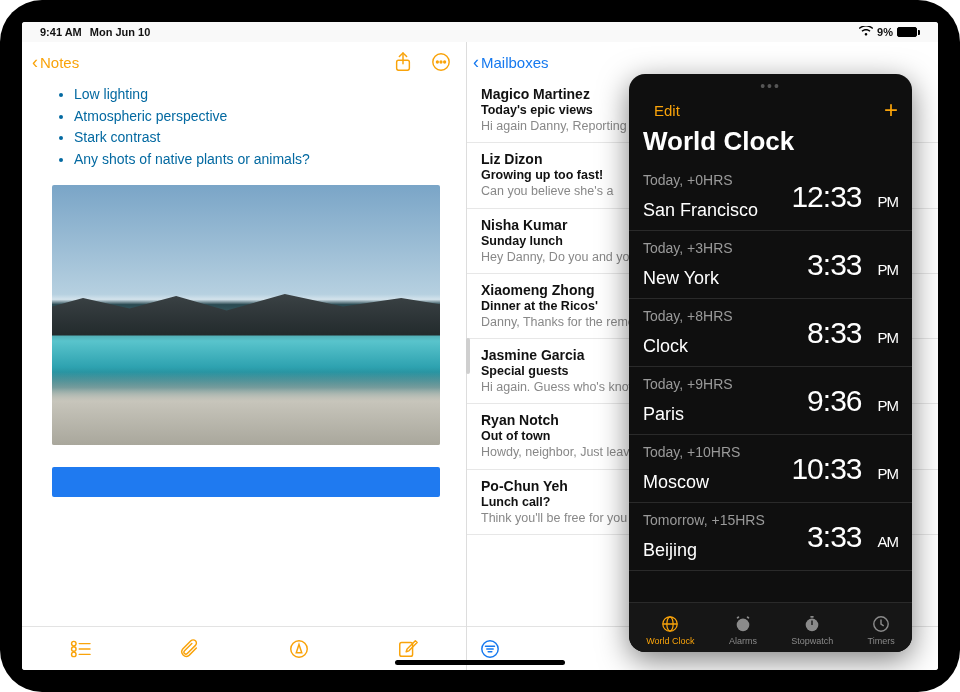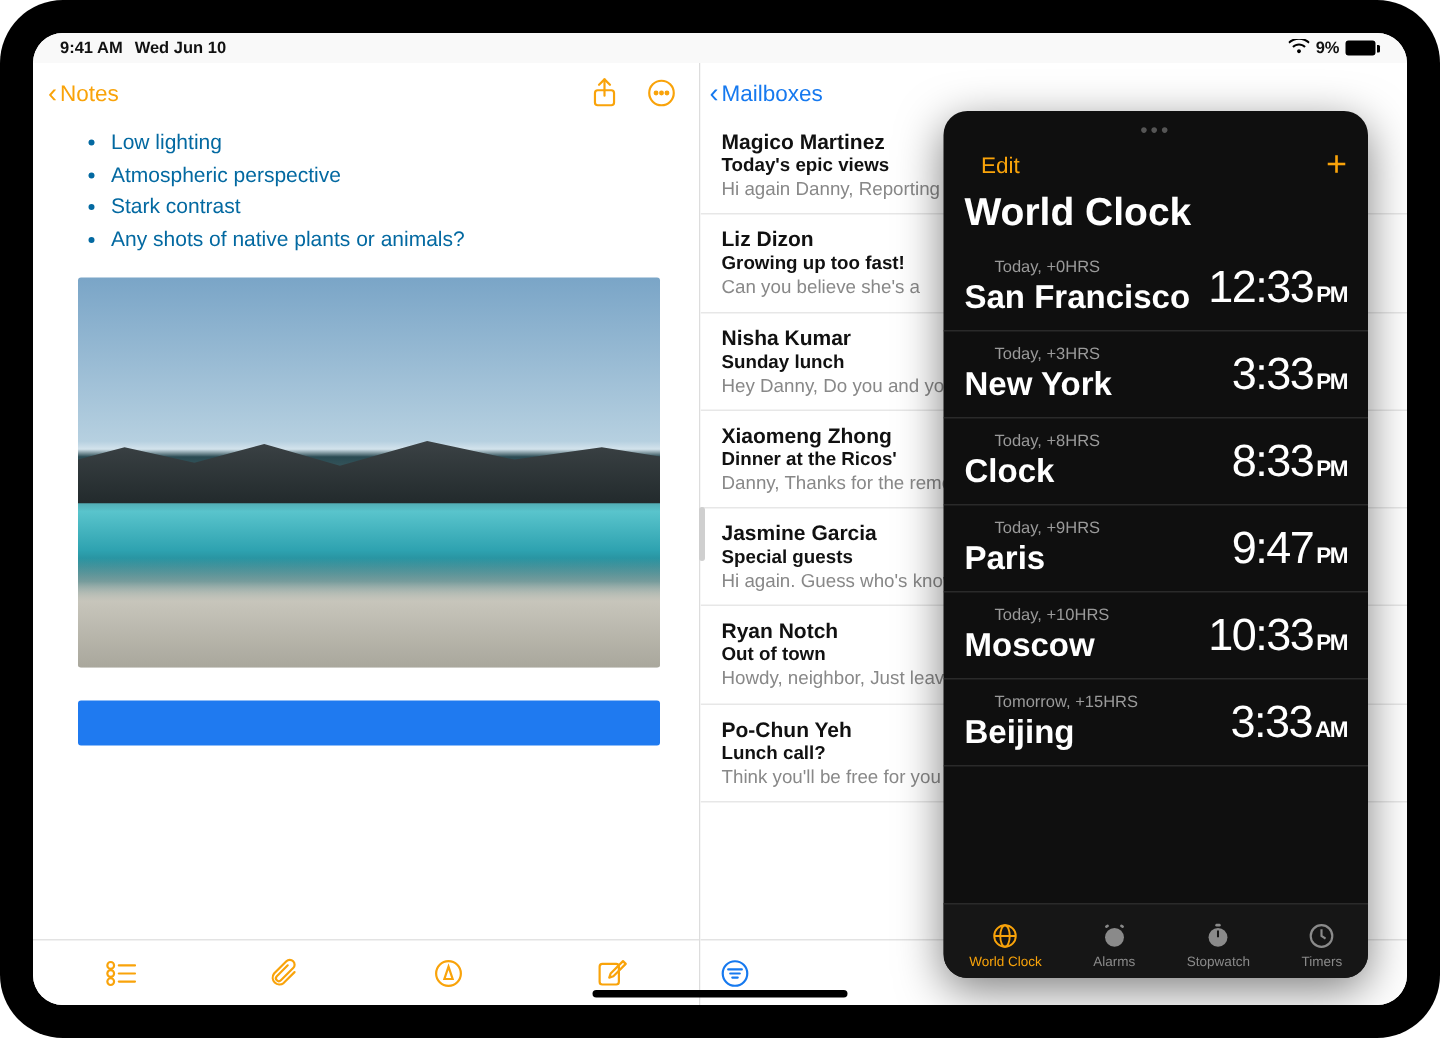--- a/index.html
+++ b/index.html
@@ -12,21 +12,21 @@
   .device {
     width: 960px; height: 692px;
     background: #000;
     border-radius: 42px;
     padding: 22px;
     position: relative;
   }
   .screen {
     width: 100%; height: 100%;
     background: #fff;
-    border-radius: 20px;
+    border-radius: 3px;
     overflow: hidden;
     position: relative;
     display: flex;
     flex-direction: column;
   }
   .statusbar {
     height: 20px;
     display: flex;
     justify-content: space-between;
     align-items: center;
@@ -161,27 +161,27 @@
   }
   .so-header .edit { color:#f9a30a; font-size:15px; }
   .so-header .plus { color:#f9a30a; font-size:24px; font-weight:300; }
   .so-title { font-size: 26px; font-weight:700; padding: 0 14px 6px 14px; }
   .clock-list { flex:1; }
   .clock-row {
     display:flex; justify-content:space-between; align-items:center;
     padding: 9px 14px 9px 14px;
     border-bottom: 1px solid #2a2a2a;
   }
-  .clock-left .offset { color:#9a9a9a; font-size: 11px; margin-left: 20px; }
-  .clock-left .city { font-size: 22px; font-weight:700; margin-top:1px; }
+  .clock-left .offset { color:#9a9a9a; font-size: 14px; }
+  .clock-left .city { font-size: 18px; font-weight:400; margin-top:12px; }
   .clock-time {
     font-size: 30px; font-weight:300; letter-spacing: -1px;
     display:flex; align-items:baseline;
   }
-  .clock-time .ampm { font-size: 15px; margin-left:2px; font-weight:700; }
+  .clock-time .ampm { font-size: 15px; margin-left:16px; font-weight:400; }
   .so-tabbar {
     height: 50px; display:flex; justify-content:space-around; align-items:center;
     background:#161616; border-top:1px solid #2a2a2a;
     padding-top: 4px;
   }
   .so-tab { display:flex; flex-direction:column; align-items:center; gap:2px; font-size:9px; color:#8a8a8a; }
   .so-tab.active { color:#f9a30a; }
   .so-tab .ticon { width:20px; height:20px; display:flex; align-items:center; justify-content:center; }
 
   .home-indicator {
@@ -197,21 +197,21 @@
 </style>
 </head>
 <body>
 
 <div class="device">
   <div class="screen">
 
     <div class="statusbar">
       <div class="left">
         <span>9:41 AM</span>
-        <span>Wed Jun 10</span>
+        <span>Mon Jun 10</span>
       </div>
       <div class="right">
         <span>
           <svg width="14" height="10" viewBox="0 0 14 10">
               <path d="M7 9.5c.7 0 1.3-.6 1.3-1.3S7.7 6.9 7 6.9s-1.3.6-1.3 1.3S6.3 9.5 7 9.5zM3.5 5.8C4.5 4.9 5.7 4.4 7 4.4s2.5.5 3.5 1.4l1-1C10.1 3.6 8.6 3 7 3S3.9 3.6 2.5 4.8l1 1zM.7 3C2.4 1.4 4.6.5 7 .5s4.6.9 6.3 2.5l1-1C12.3.2 9.8-.8 7-.8S1.7.2-.3 2l1 1z" fill="#000"></path>
             </svg>
         </span>
         <span>9%</span>
         <span class="battery">
           <span class="battery-body"></span>
@@ -388,21 +388,21 @@
               <span>8:33</span>
               <span class="ampm">PM</span>
             </div>
         </div>
         <div class="clock-row">
           <div class="clock-left">
             <div class="offset">Today, +9HRS</div>
             <div class="city">Paris</div>
           </div>
           <div class="clock-time">
-              <span>9:47</span>
+              <span>9:36</span>
               <span class="ampm">PM</span>
             </div>
         </div>
         <div class="clock-row">
           <div class="clock-left">
             <div class="offset">Today, +10HRS</div>
             <div class="city">Moscow</div>
           </div>
           <div class="clock-time">
               <span>10:33</span>

